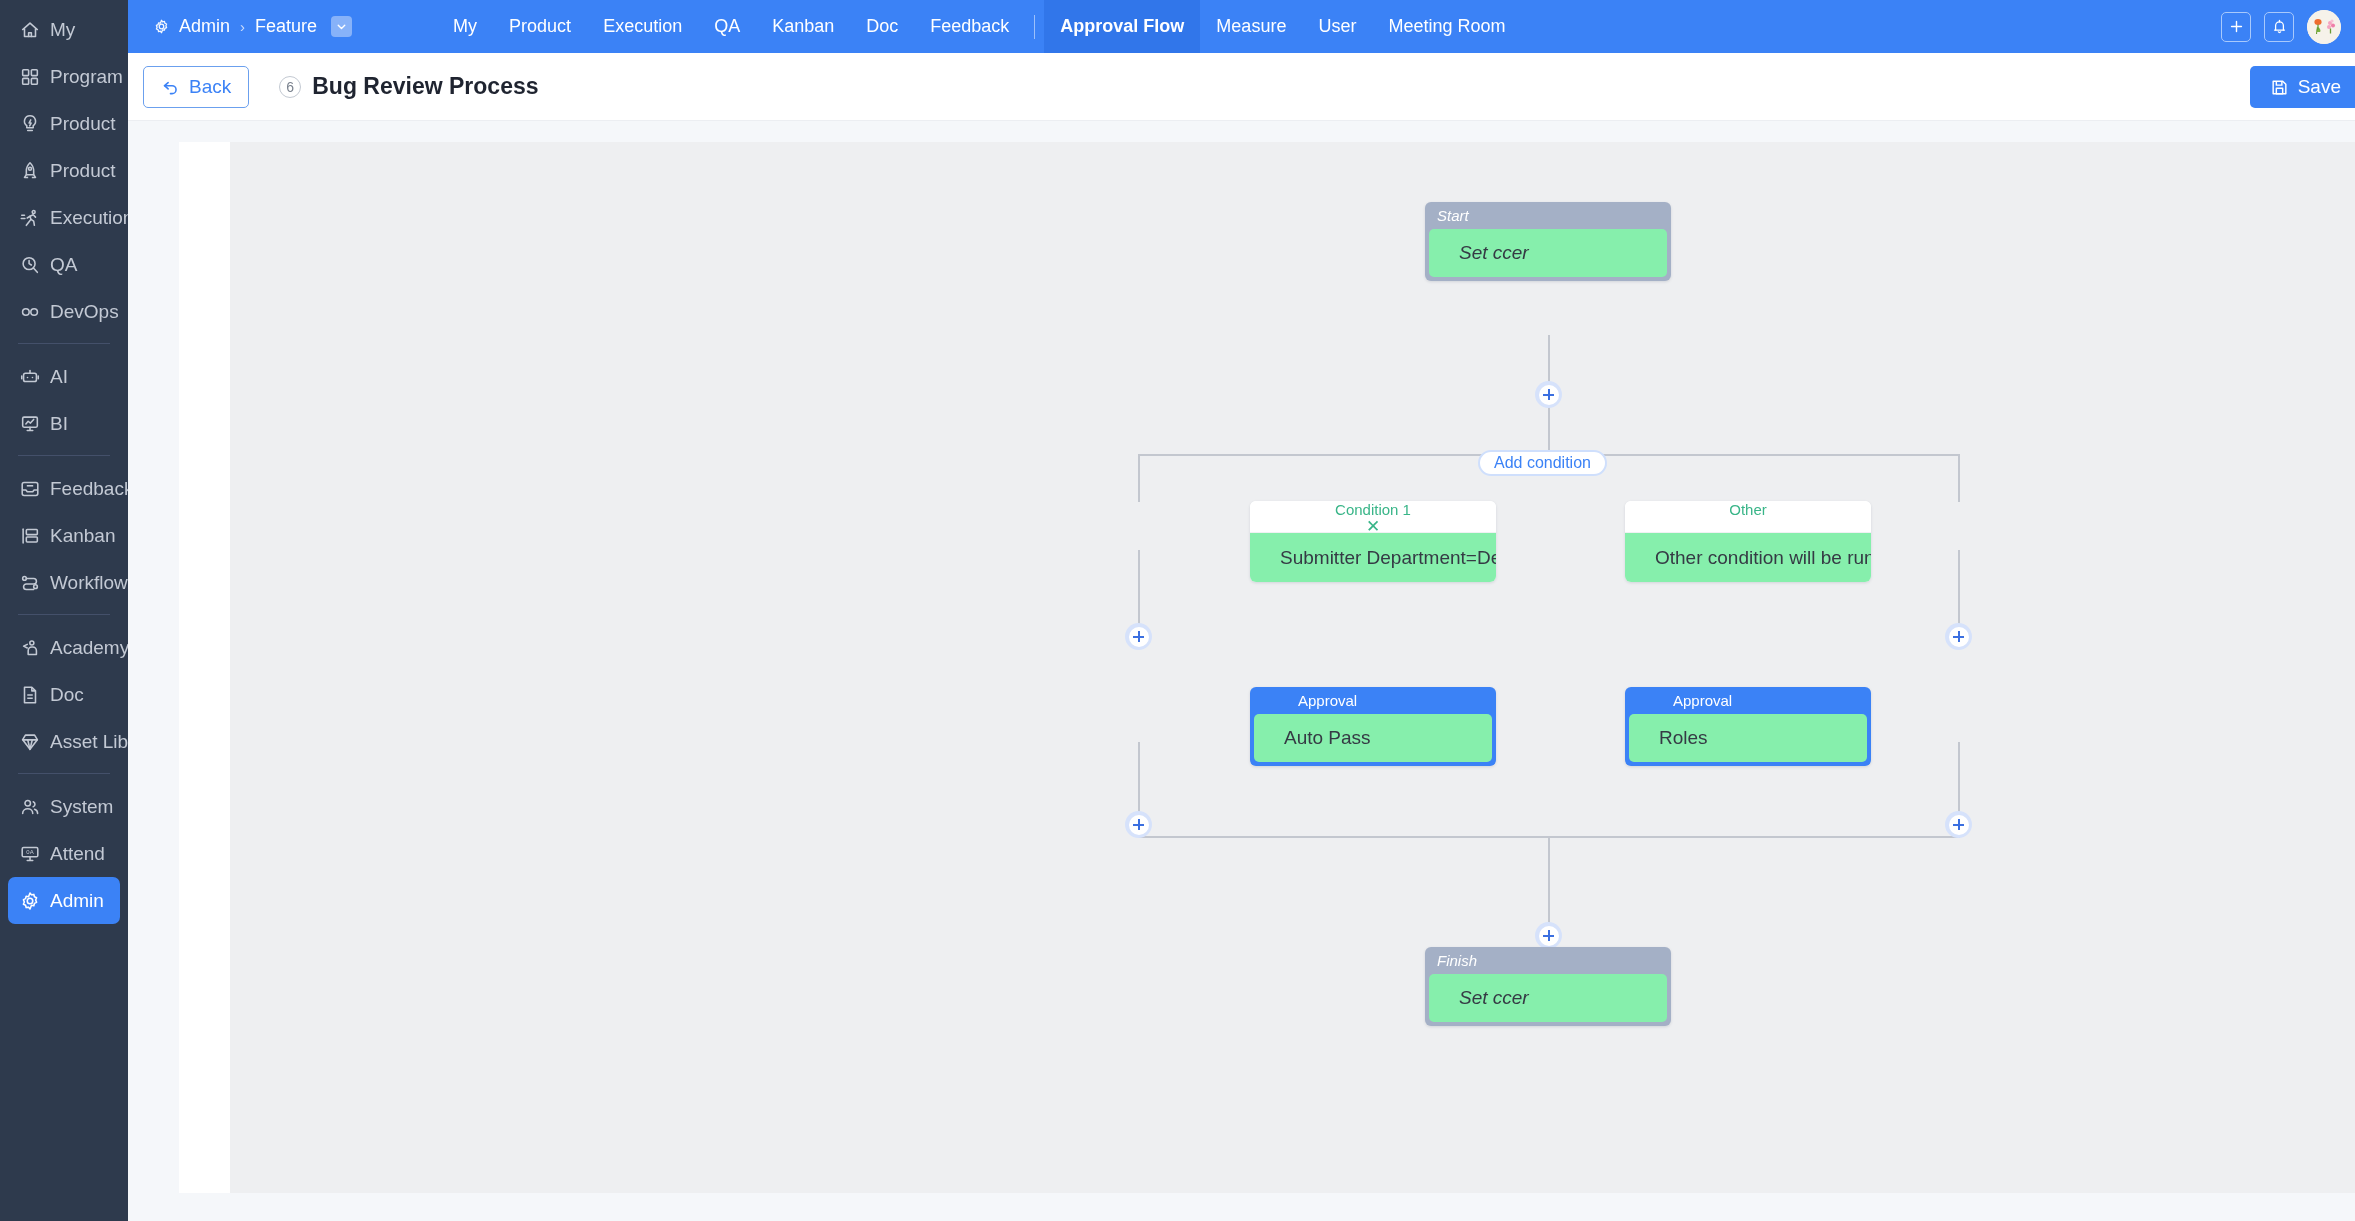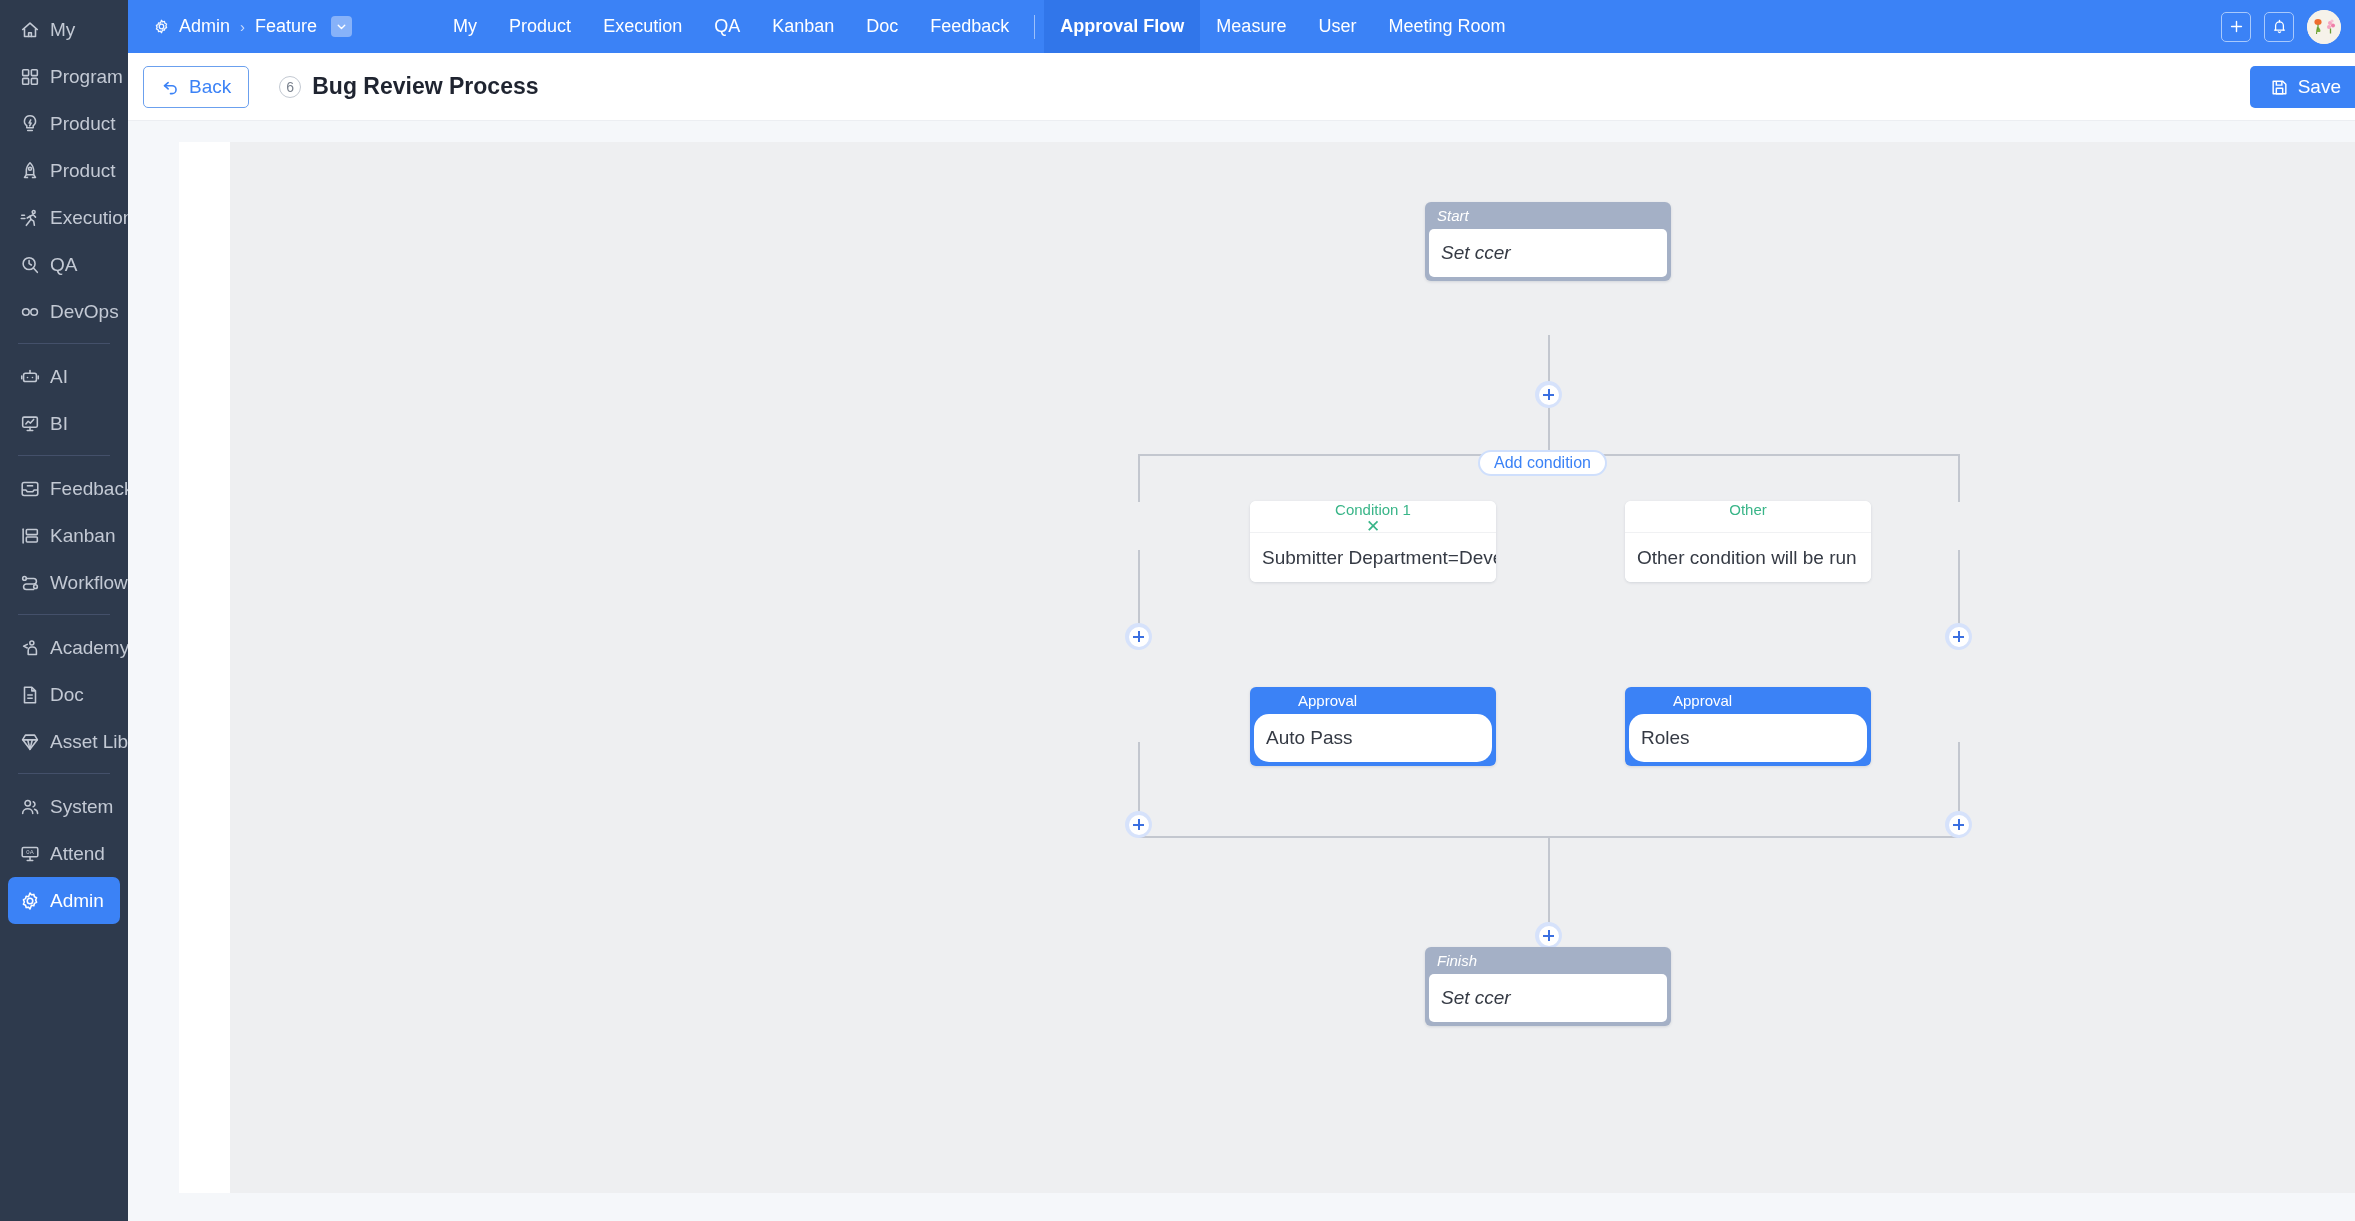--- a/index.html
+++ b/index.html
@@ -150,37 +150,37 @@
     border-radius: 6px;
     overflow: hidden;
     box-shadow: 0 1px 3px rgba(25,40,70,.13);
   }
   .node-head {
     height: 27px; display: flex; align-items: center;
     padding: 0 12px;
     font-size: 15px; color: #ffffff;
   }
   .node-body {
-    background: #ffffff;
+    background: #86efac;
     height: 48px;
     display: flex; align-items: center;
-    padding: 0 12px;
+    padding: 0 30px;
     font-size: 19px; color: #353a44;
     white-space: nowrap; overflow: hidden;
   }
 
   
   .n-term .node-box { background: #a4b0c6; padding: 0 4px 4px 4px; width: 246px; font-style: italic; }
   .n-term .node-head { color: #ffffff; padding-left: 8px; }
   .n-term .node-body { border-radius: 5px; }
 
   
   .n-appr .node-box { background: #3b82f6; padding: 0 4px 4px 4px; width: 246px; }
   .n-appr .node-head { color: #ffffff; padding-left: 8px; margin-left: 36px; }
-  .n-appr .node-body { border-radius: 15px; }
+  .n-appr .node-body { border-radius: 5px; }
 
   
   .n-cond .node-box { background: #ffffff; width: 246px; }
   .n-cond .node-head {
     background: #ffffff; color: #39b588; height: 32px;
     border-bottom: 1px solid #f0f1f3;
     justify-content: space-between; font-size: 15px; flex-direction: column;
   }
   .n-cond .node-body { height: 49px; }
   .cond-x { color: #39b588; font-size: 17px; line-height: 1; cursor: pointer; }

